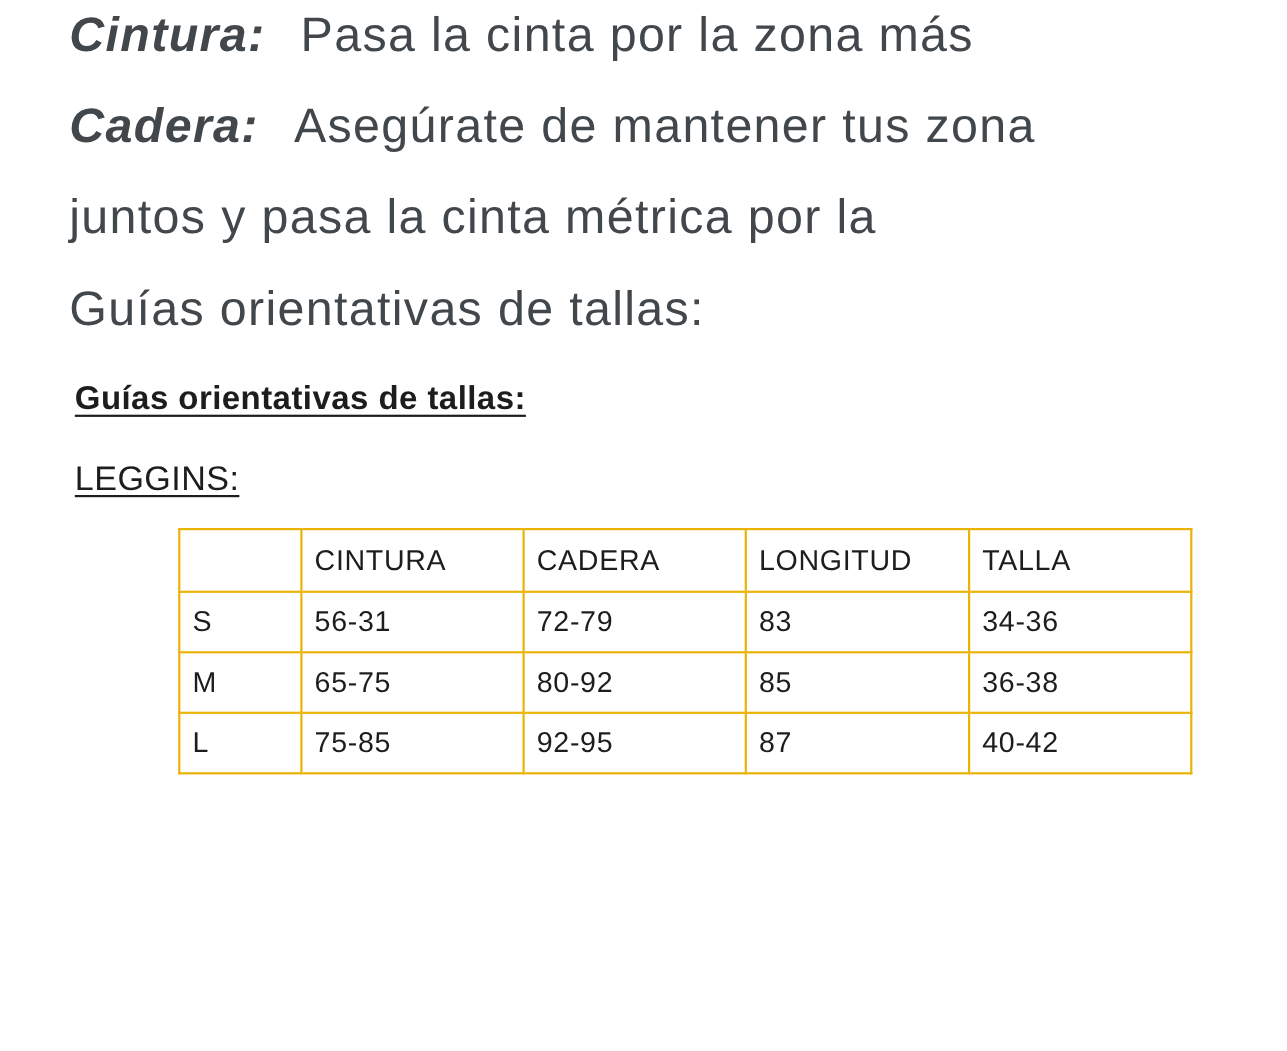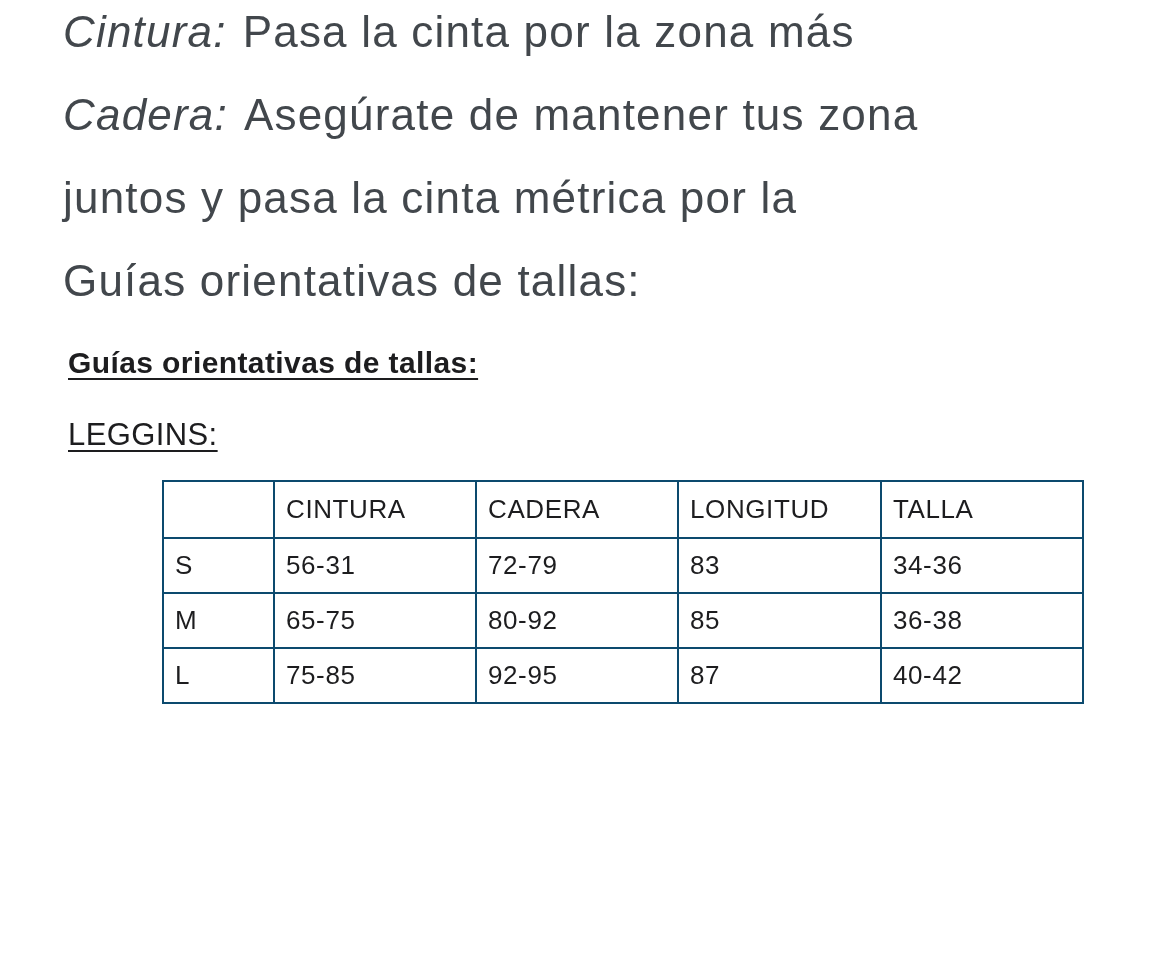--- a/index.html
+++ b/index.html
@@ -20,23 +20,23 @@
     color: #42474c;
     font-size: 44px;
     letter-spacing: 1.2px;
   }
   .dline {
     height: 83px;
     line-height: 83px;
     white-space: nowrap;
   }
   .para-label {
-    font-weight: 400;
+    font-weight: 700;
     font-style: italic;
-    margin-right: 16px;
+    margin-right: 32px;
   }
   
   .size-guide {
     margin-left: 68px;
     color: #1d1d1f;
   }
   .sg-title {
     margin-top: 24px;
     font-size: 30px;
     font-weight: 700;
@@ -65,21 +65,21 @@
     letter-spacing: 0.6px;
     color: #1d1d1f;
   }
   .size-table col.c0 { width: 111px; }
   .size-table col.c1 { width: 202px; }
   .size-table col.c2 { width: 202px; }
   .size-table col.c3 { width: 203px; }
   .size-table col.c4 { width: 202px; }
   .size-table th,
   .size-table td {
-    border: 2px solid #0c4a6e;
+    border: 2px solid #eab308;
     height: 53px;
     padding: 0 15px 0 11px;
     text-align: left;
     vertical-align: middle;
     font-weight: 400;
     overflow: hidden;
   }
   .size-table thead th {
     height: 55px;
   }

